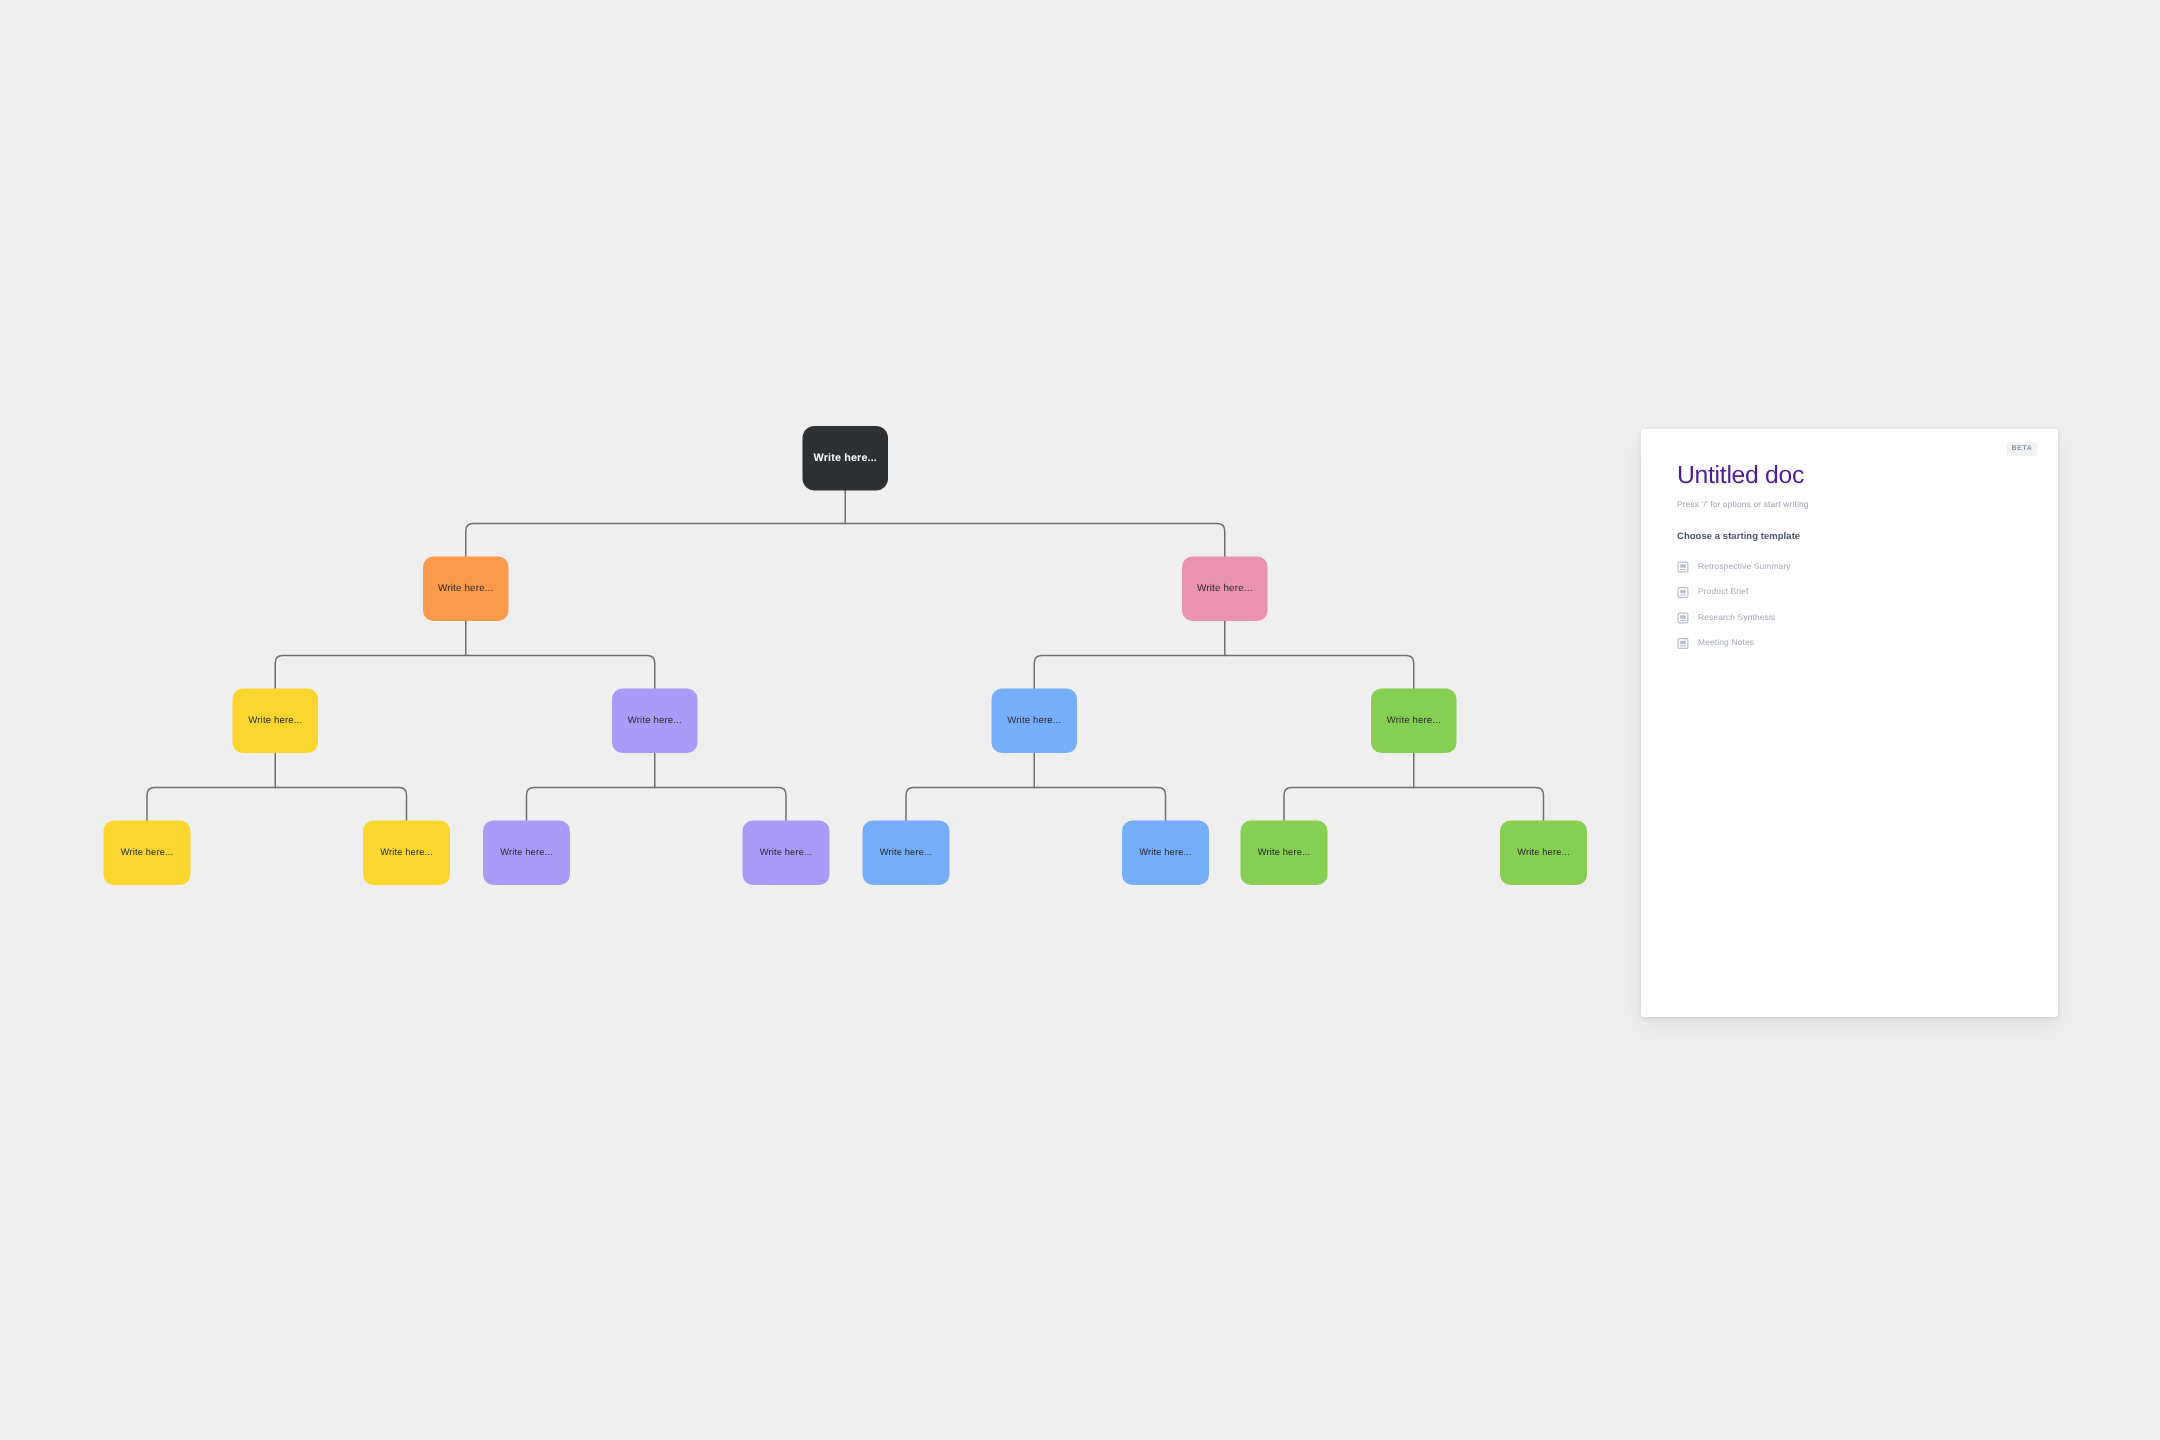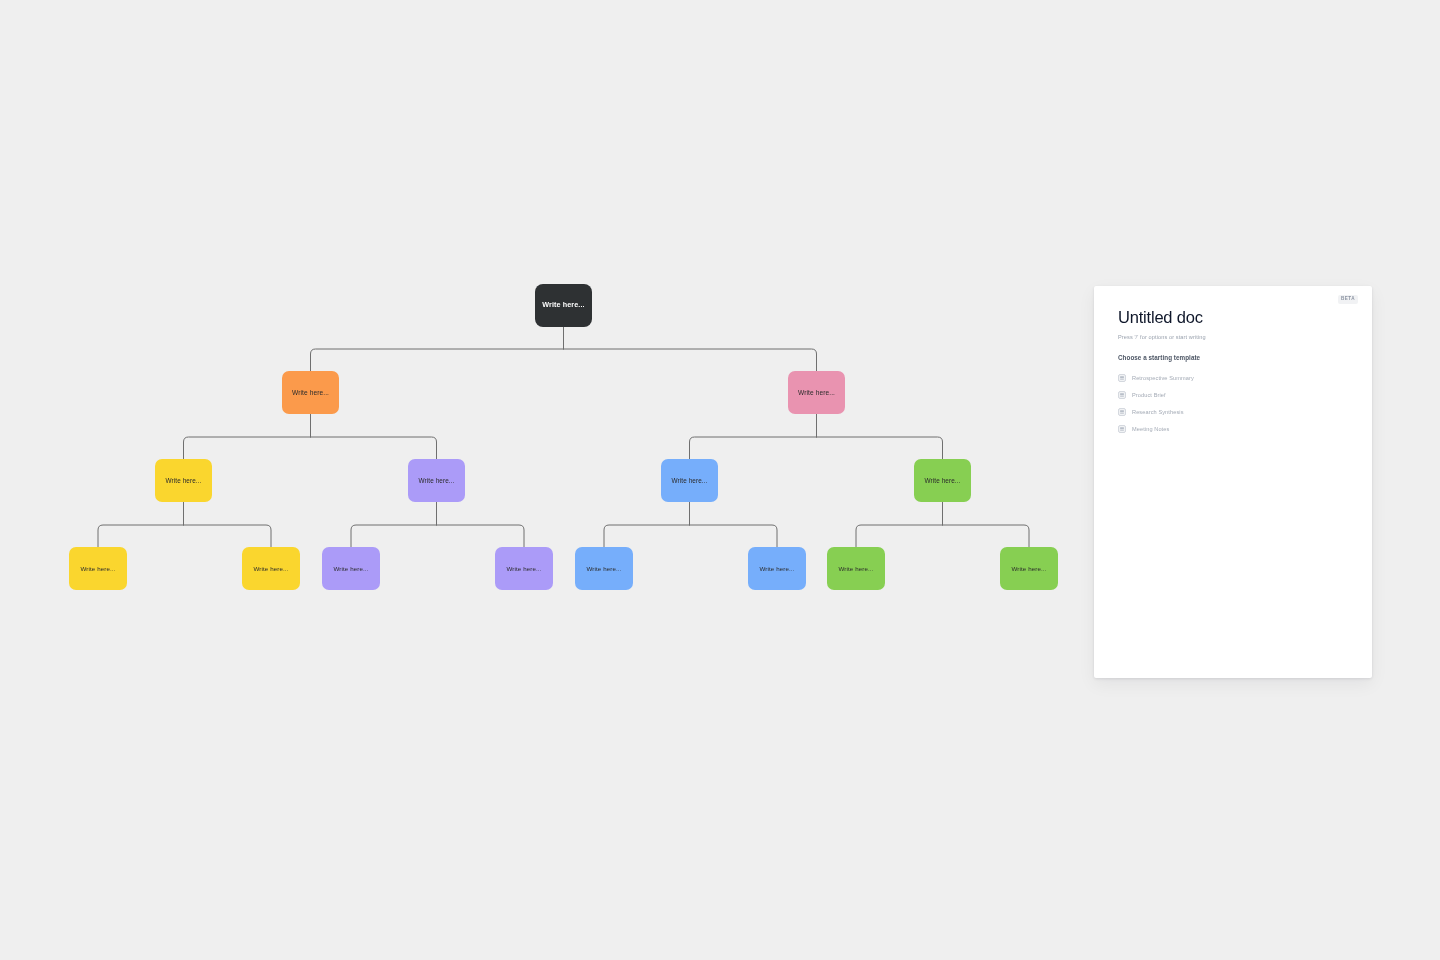--- a/index.html
+++ b/index.html
@@ -79,21 +79,21 @@
     border-radius: 2px;
     padding: 2px 3px;
     line-height: 1;
   }
   #doc-body {
     padding: 22px 24px 0 24px;
   }
   #doc-title {
     font-size: 16.5px;
     font-weight: 400;
-    color: #0f172a;
+    color: #4c1d95;
     letter-spacing: -.2px;
     margin: 0 0 7px 0;
     line-height: 1.15;
   }
   #doc-hint {
     font-size: 5.6px;
     color: #9aa2ae;
     margin: 0 0 14px 0;
     letter-spacing: .1px;
   }

